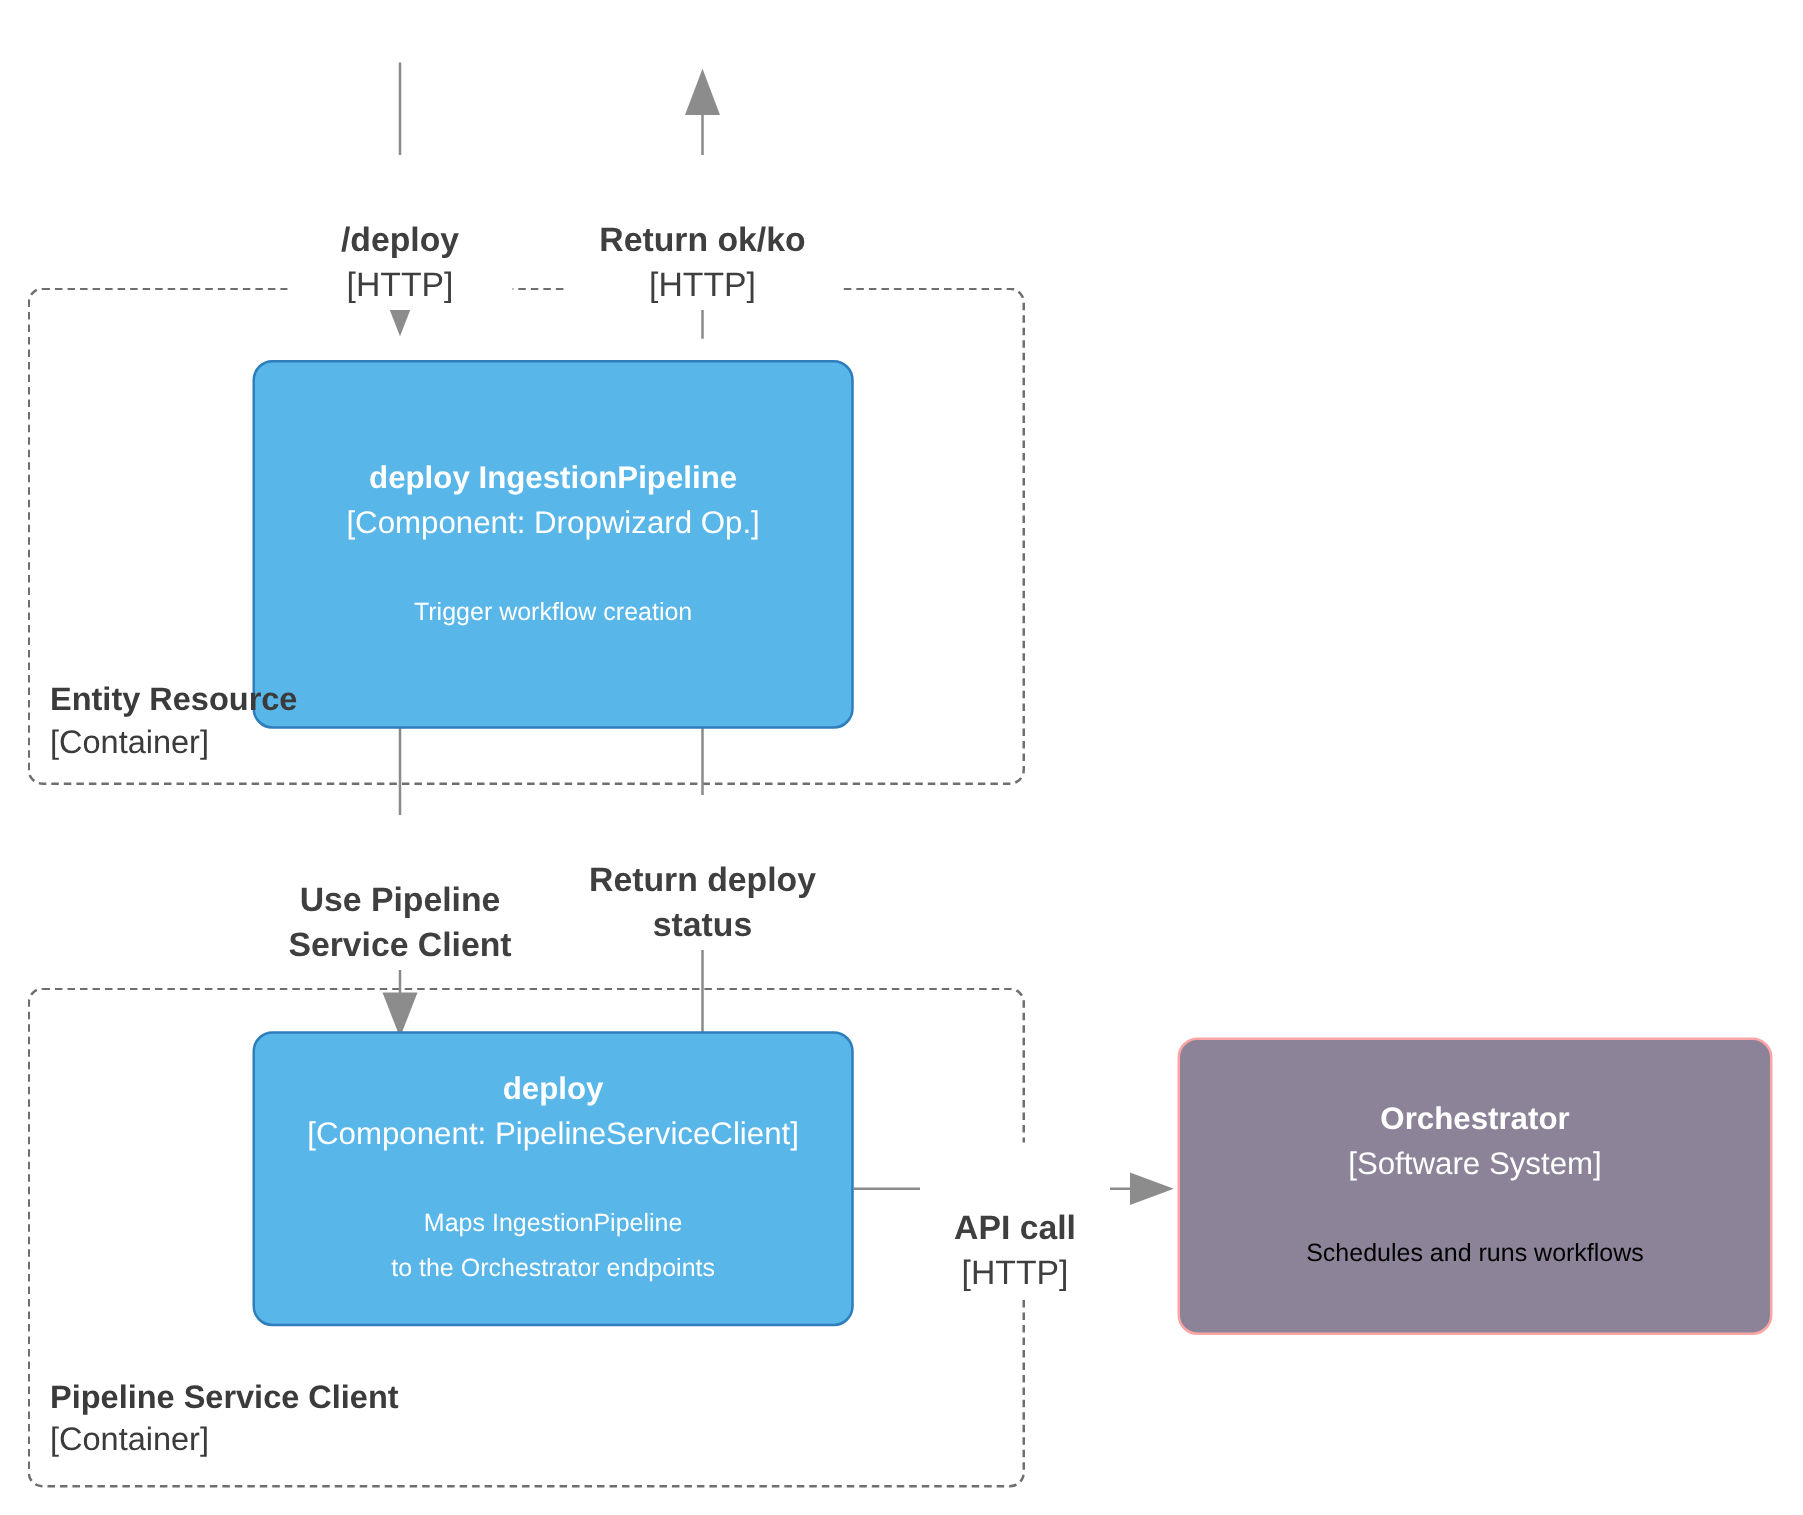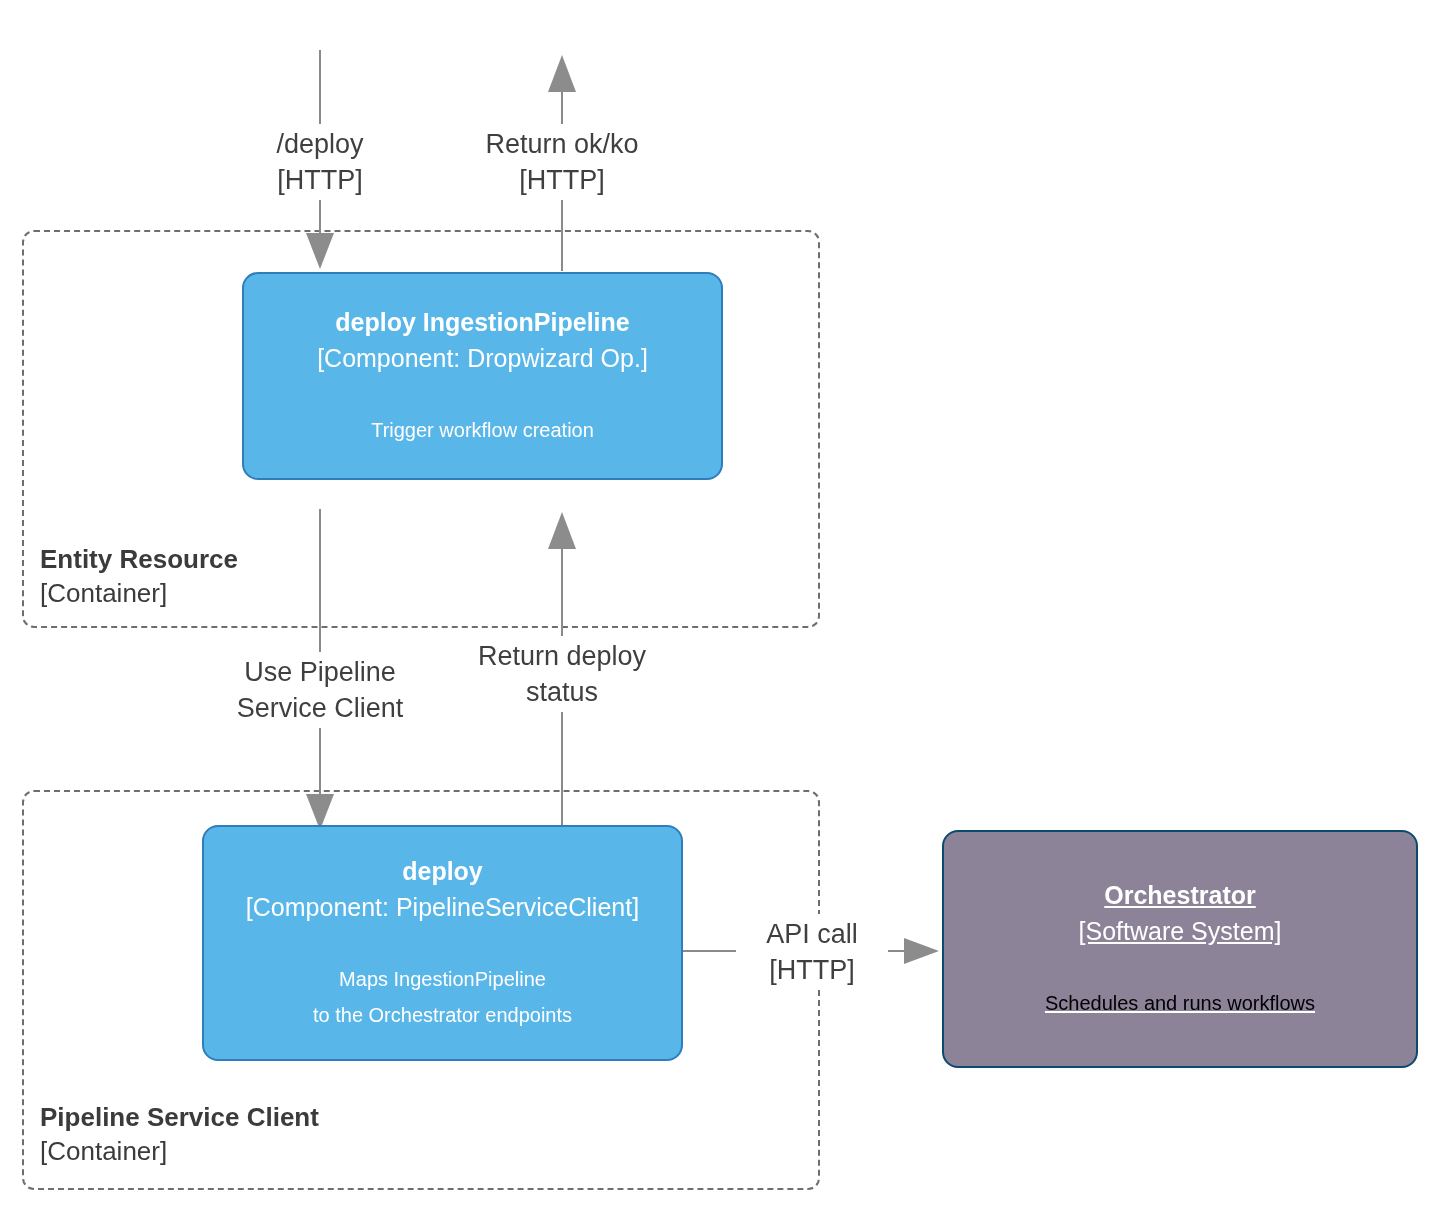--- a/index.html
+++ b/index.html
@@ -31,44 +31,43 @@
     text-align: center;
     display: flex;
     flex-direction: column;
     justify-content: center;
     align-items: center;
   }
   .component {
     background: #58B6E9;
     border: 2px solid #2D7EBB;
   }
-  #component-deploy-ingestion { left: 202px; top: 272px; width: 481px; height: 208px; margin-left: 40px; }
+  #component-deploy-ingestion { left: 202px; top: 288px; width: 481px; height: 295px; }
   #component-deploy-client { left: 202px; top: 825px; width: 481px; height: 236px; }
   .external-system {
     background: #8C8399;
-    border: 2px solid #0c4a6e;
-    text-decoration: underline;
+    border: 2px solid #fca5a5;
   }
   #external-orchestrator { left: 942px; top: 830px; width: 476px; height: 238px; }
 
   .node-title { font-weight: bold; font-size: 25px; line-height: 36px; }
   .node-subtitle { font-size: 25px; line-height: 36px; }
   .node-desc { font-size: 20px; line-height: 36px; margin-top: 36px; white-space: pre-line; }
   .external-system .node-desc { color: #000000; }
 
   .rel-label {
     position: absolute;
     text-align: center;
     color: #3F3F3F;
     font-size: 27px;
     line-height: 36px;
     background: #ffffff;
     padding: 2px 0;
   }
-  .rel-name { font-weight: normal; white-space: pre-line; }
+  .rel-name { font-weight: bold; white-space: pre-line; margin-top: 48px; }
   .rel-tech { font-weight: normal; }
 
   #rel-label-deploy { left: 230px; top: 124px; width: 180px; }
   #rel-label-return-okko { left: 452px; top: 124px; width: 220px; }
   #rel-label-use-client { left: 212px; top: 652px; width: 216px; }
   #rel-label-return-status { left: 462px; top: 636px; width: 200px; }
   #rel-label-api-call { left: 736px; top: 914px; width: 152px; }
 
   .boundary-label {
     position: absolute;

